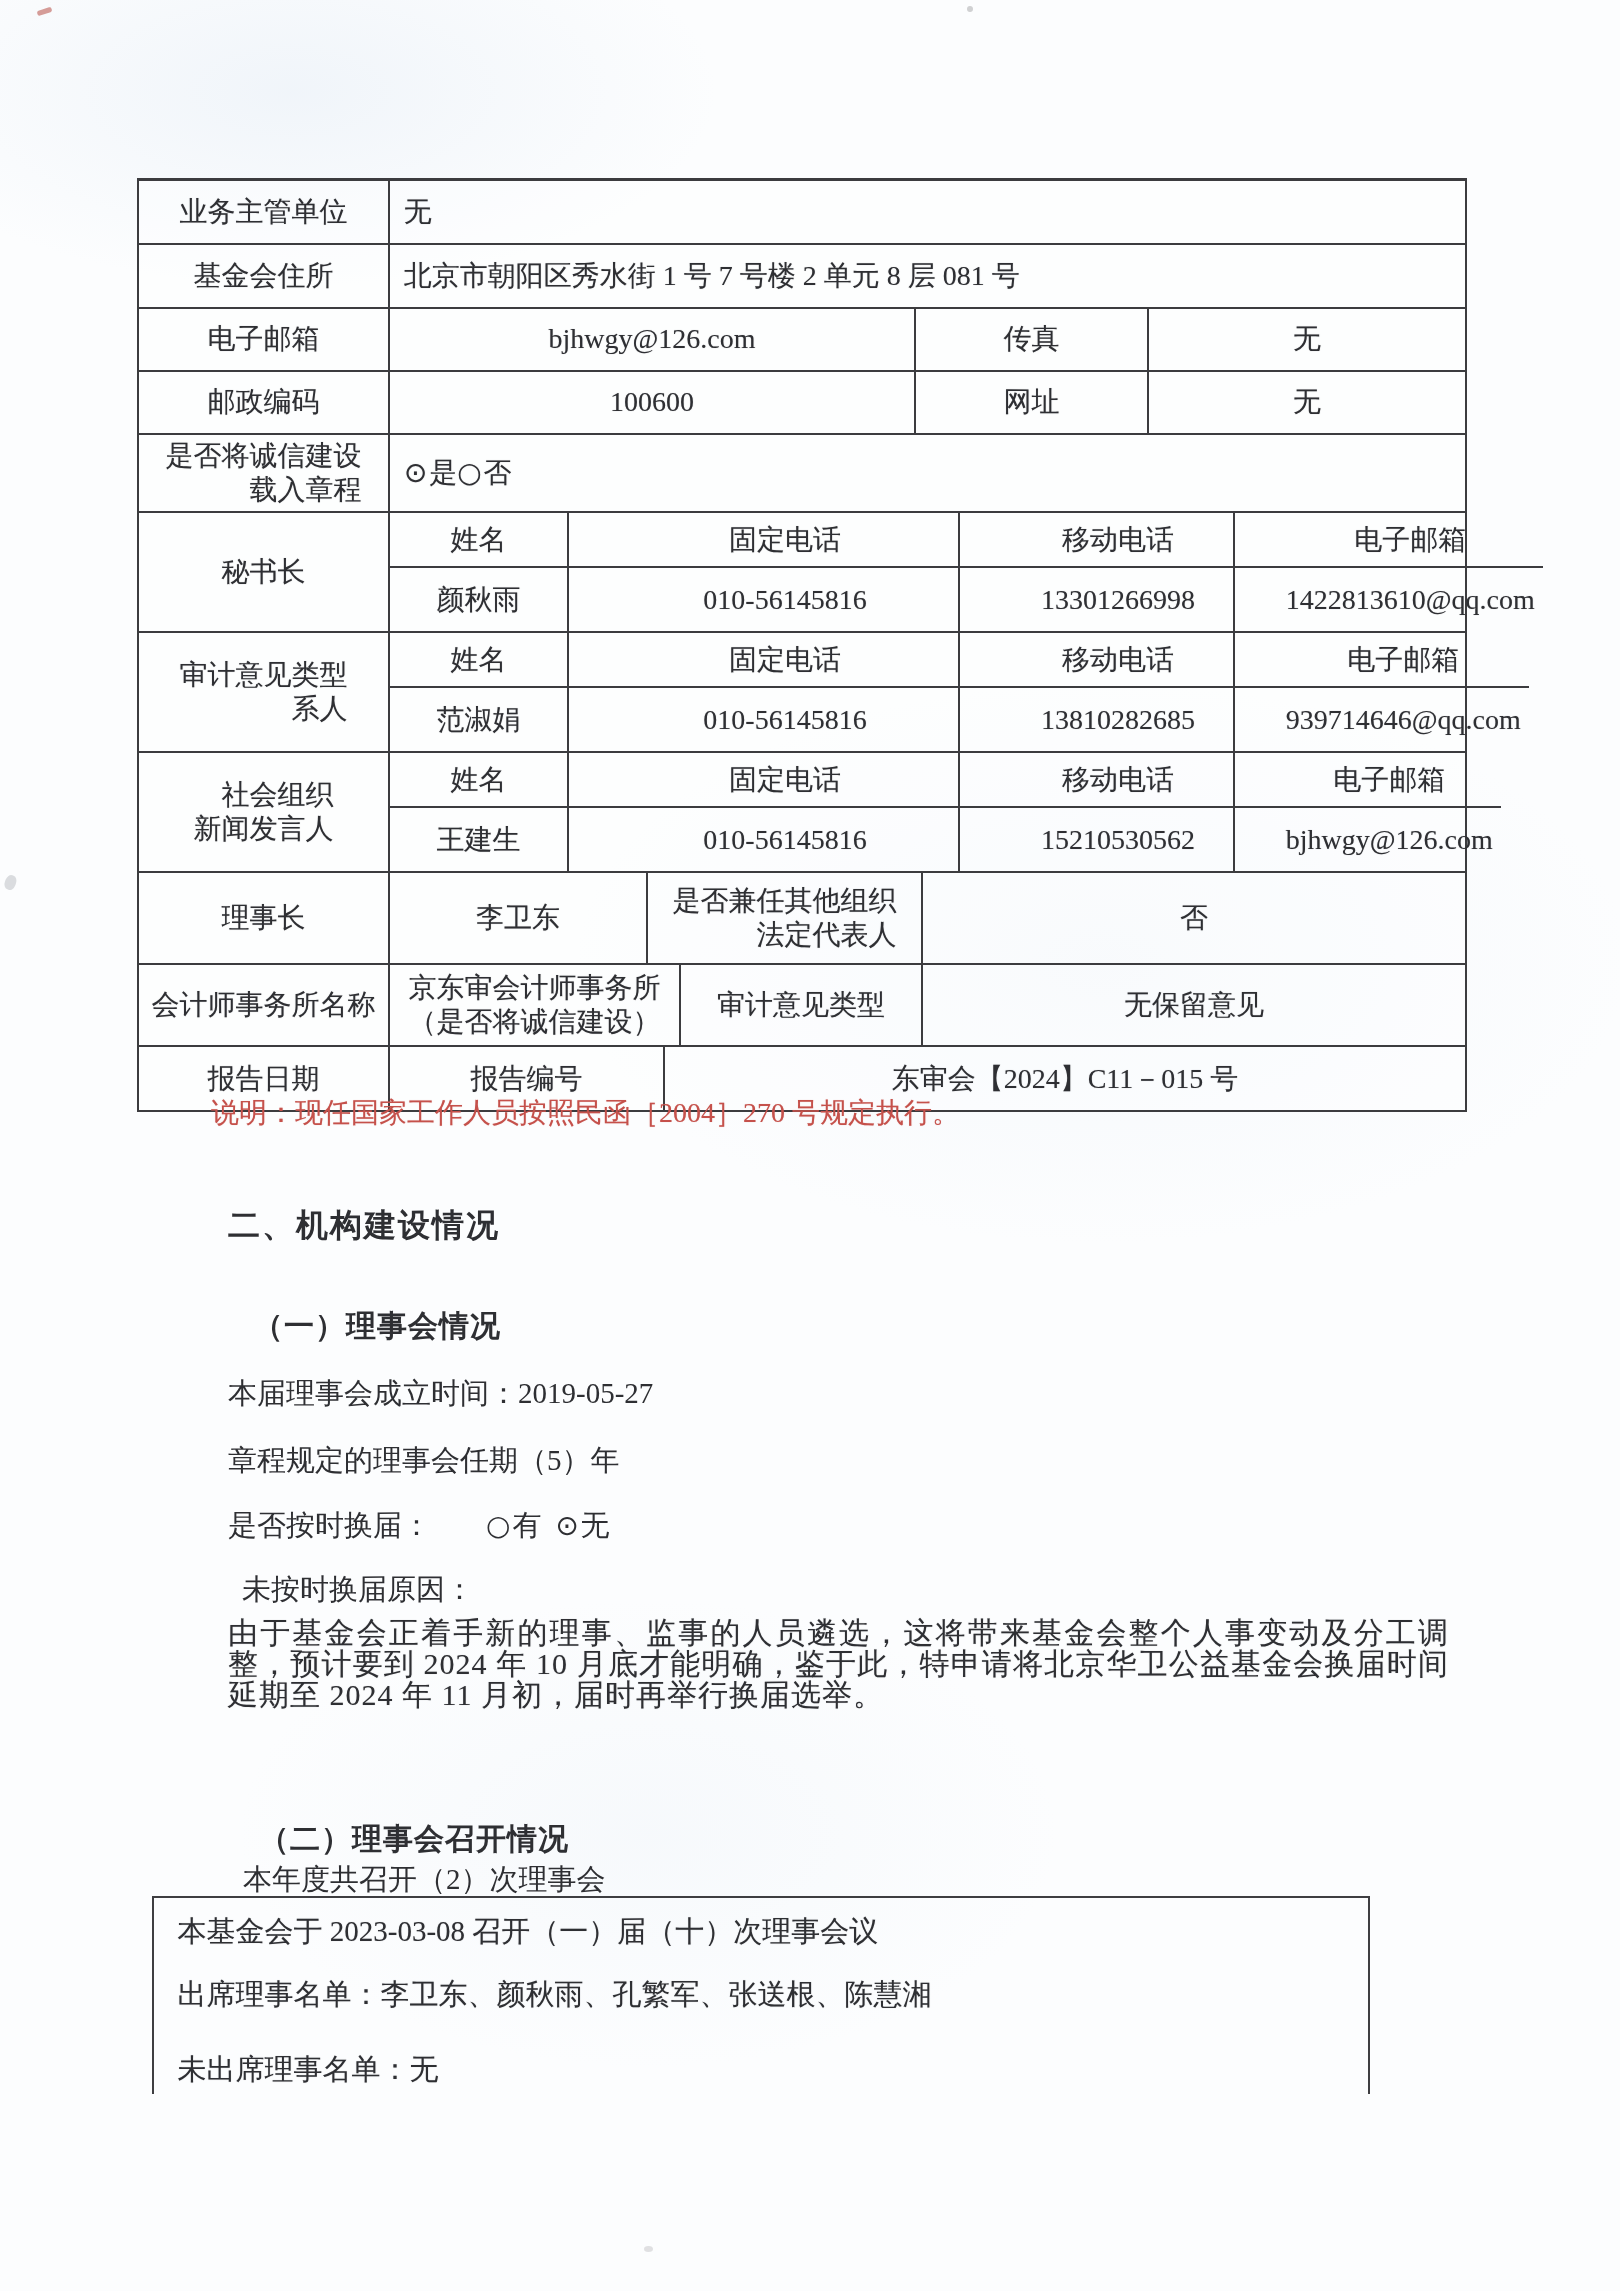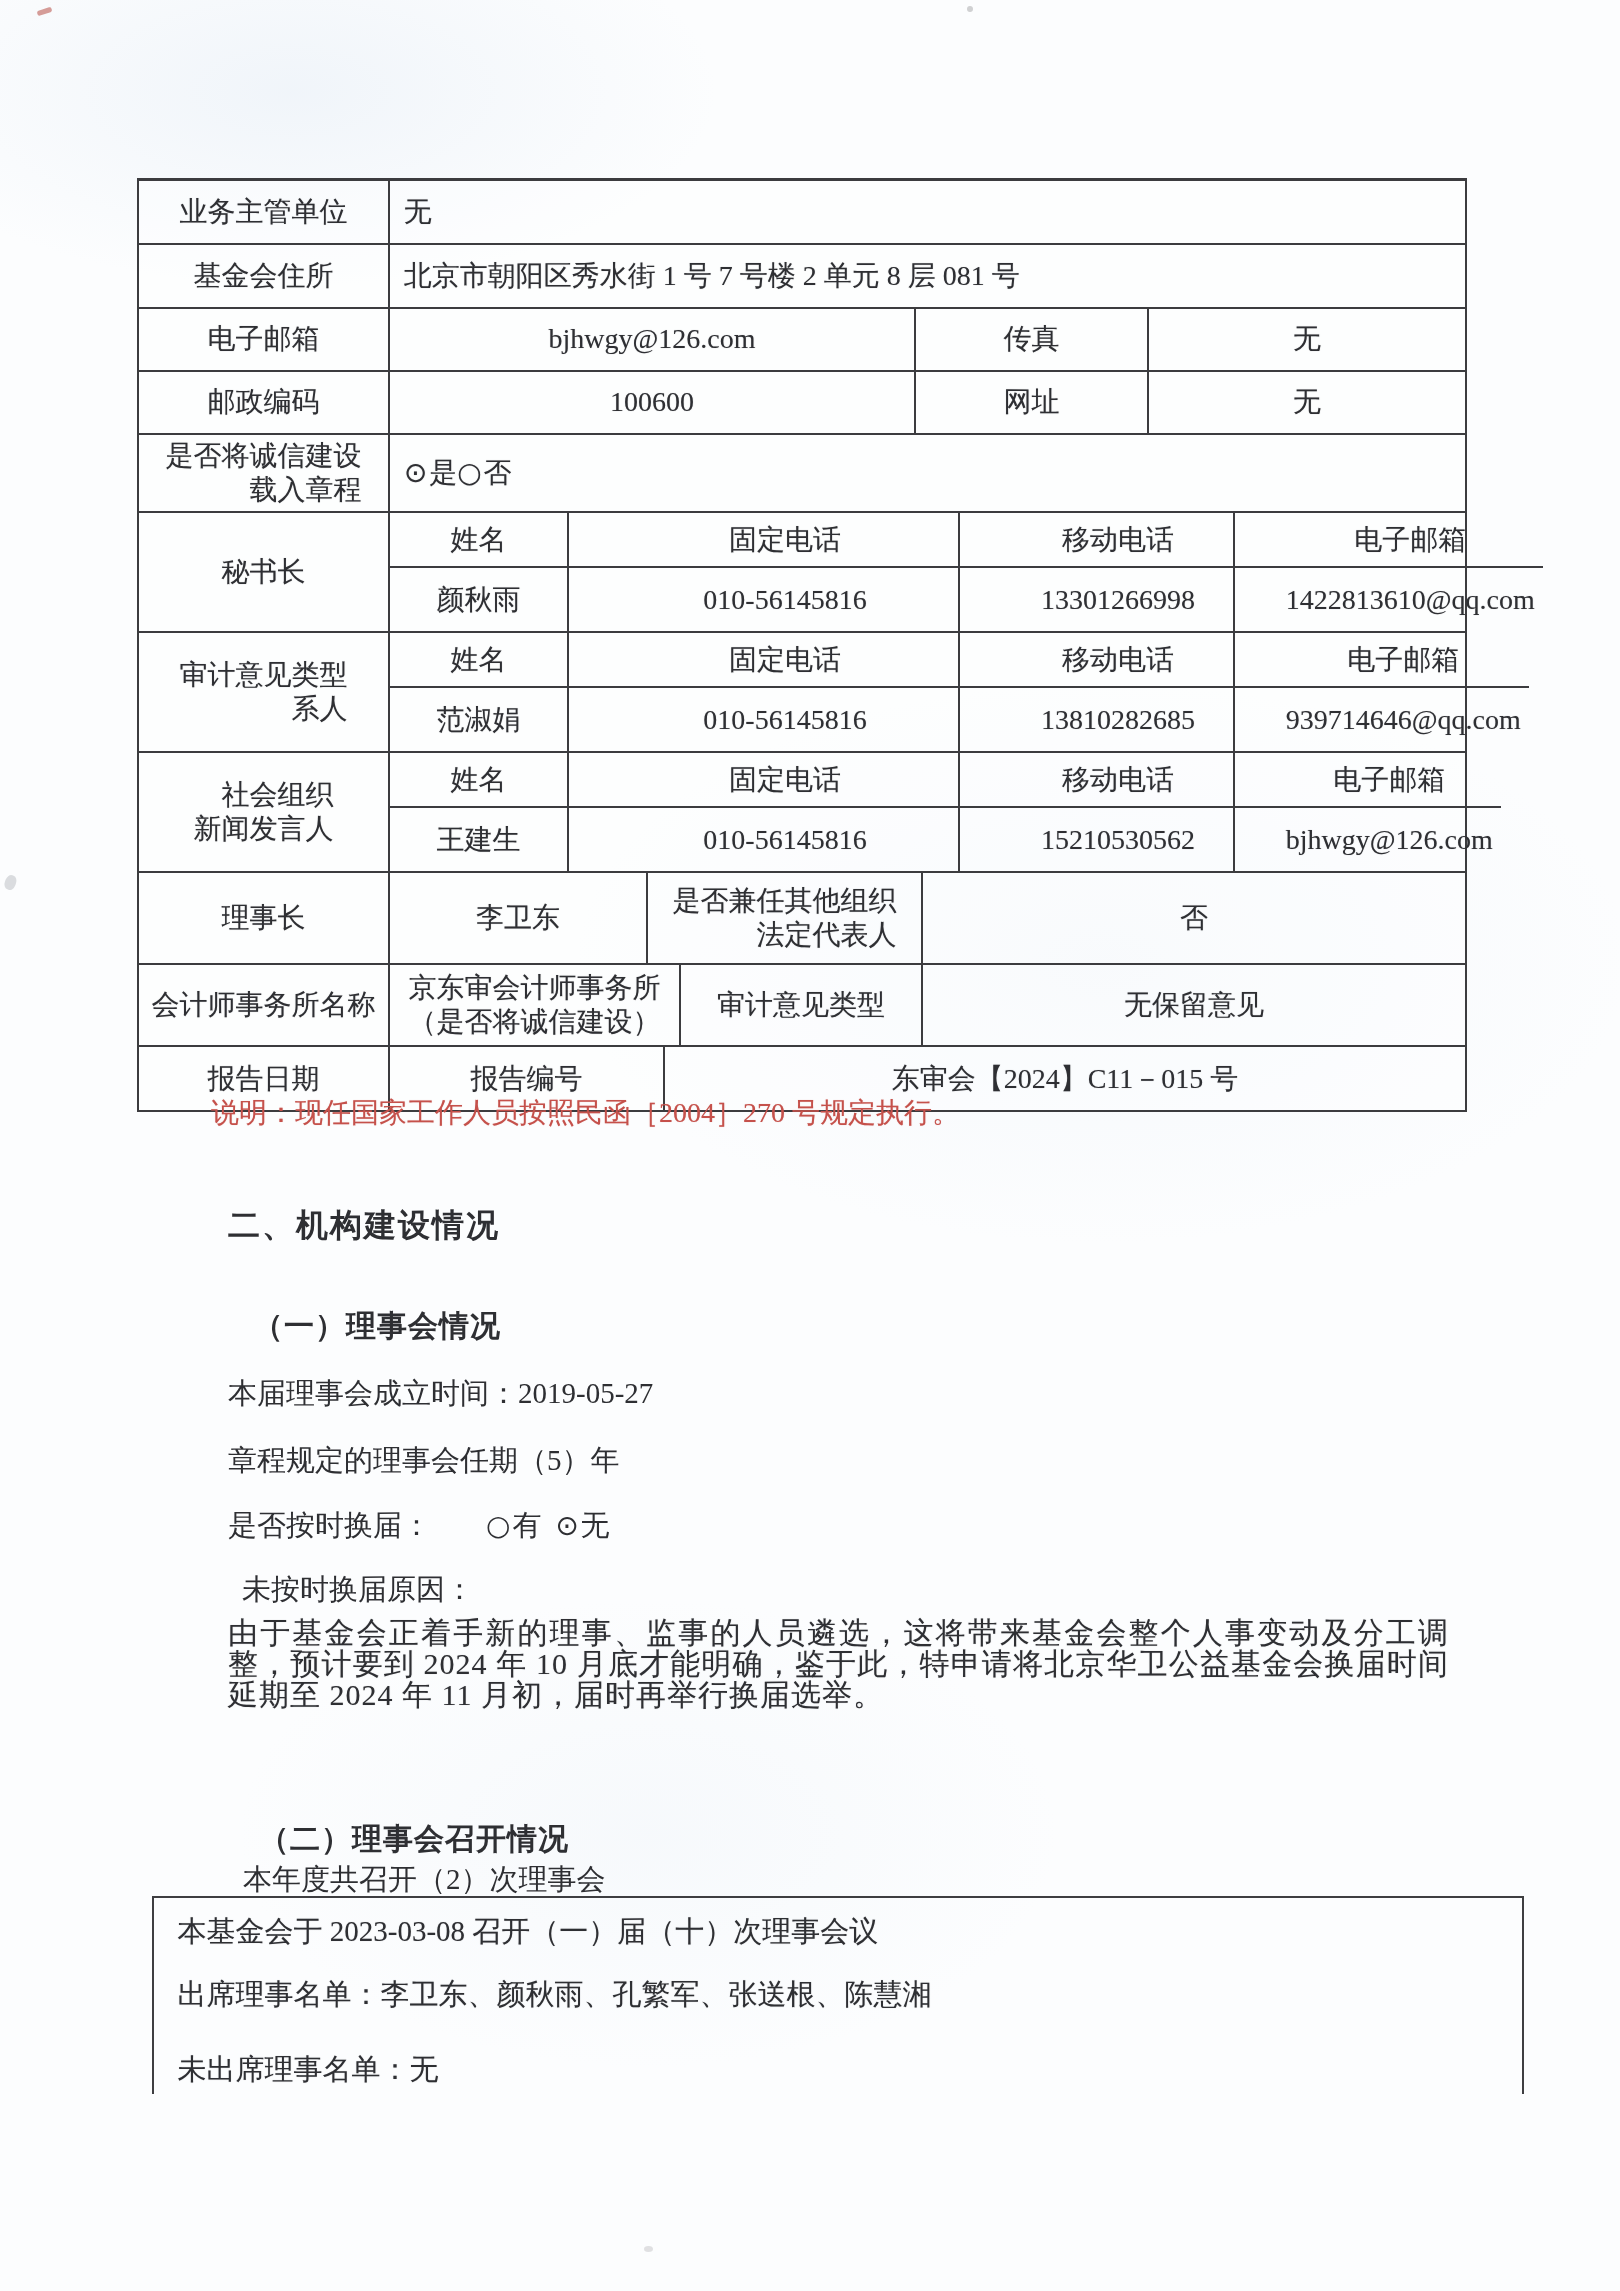--- a/index.html
+++ b/index.html
@@ -60,21 +60,21 @@
   .line-reason { left:242px; top:1570px; font-size:29px; }
   .gap-radio { display:inline-block; width:55px; }
   .para {
     left:228px; top:1617px; width:1221px; font-size:30px; line-height:31px;
     text-align:justify; letter-spacing:1px; text-shadow:0 0 1px rgba(55,55,60,.3);
   }
   .h-sub2 { left:259px; top:1819px; font-size:30px; font-weight:bold; letter-spacing:1px; }
   .line-count { left:243px; top:1860px; font-size:29px; }
   
   .mtbl {
-    position:absolute; left:152px; top:1896px; width:1372px; height:198px;
+    position:absolute; left:152px; top:1896px; width:1218px; height:198px;
     border:2px solid #3e3e41; border-bottom:none; padding:9.8px 15.7px 0 23.5px;
     font-size:29px;
   }
   .mline { text-shadow:0 0 1px rgba(55,55,60,.3); }
   .mline.l1 { margin-top:3.9px; }
   .mline.l2 { margin-top:23.5px; }
   .mline.l3 { margin-top:35px; }
   
   .spk { position:absolute; }
   .spk1 { left:37px; top:8.8px; width:14.7px; height:4.9px; background:rgba(178,62,52,.5); border-radius:2px; transform:rotate(-18deg); }

